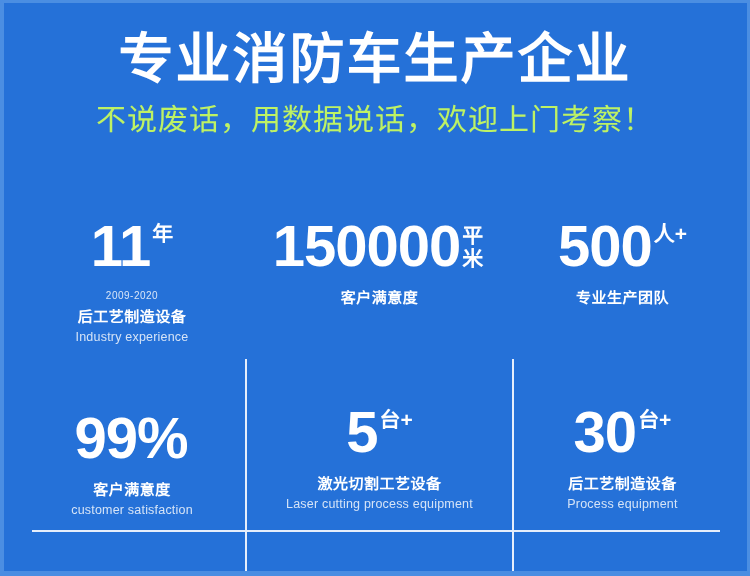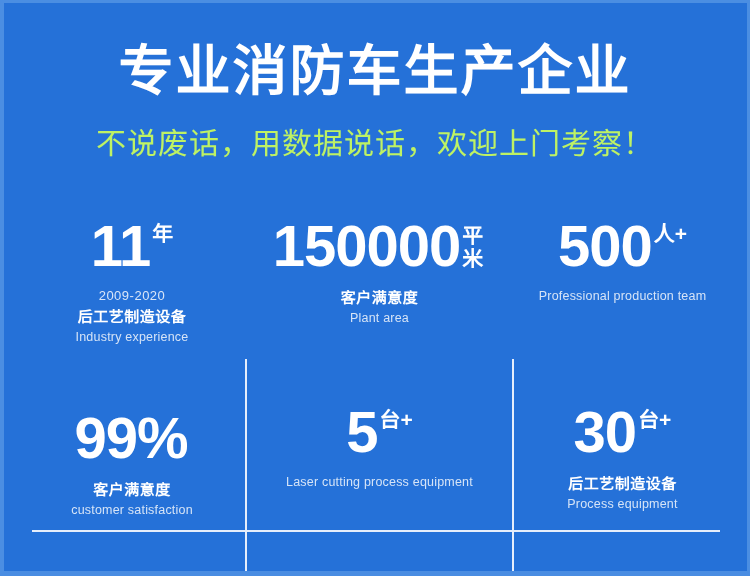--- a/index.html
+++ b/index.html
@@ -35,21 +35,21 @@
 
   
   .head {
     position: absolute;
     left: 0;
     top: 0;
     width: 750px;
     text-align: center;
   }
   .title {
-    margin: 12px;
+    margin: 0;
     padding-top: 28px;
     color: #ffffff;
     font-size: 55px;
     line-height: 62px;
     font-weight: bold;
     letter-spacing: 2px;
     white-space: nowrap;
   }
   .subtitle {
     margin: 0;
@@ -117,21 +117,21 @@
     text-align: left;
     white-space: pre-line;
   }
   .unit.stacked {
     line-height: 23px;
     padding-top: 11px;
     width: 24px;
   }
 
   .sub-note {
-    font-size: 13px;
+    font-size: 10px;
     line-height: 18px;
     color: #d9e6f8;
     letter-spacing: 0.5px;
     margin-top: 2px;
   }
   .cn-label {
     font-size: 15px;
     line-height: 21px;
     font-weight: bold;
     color: #ffffff;
@@ -195,48 +195,48 @@
       </div>
 
       <div class="cell c1">
         <div class="numrow">
           <span class="bignum">150000</span>
           <span class="unit stacked">平
 米</span>
         </div>
         <div class="sub-note"></div>
         <div class="cn-label">客户满意度</div>
-        <div class="en-label">Plant area</div>
       </div>
 
       <div class="cell c2">
         <div class="numrow">
           <span class="bignum">500</span>
           <span class="unit">人+</span>
         </div>
         <div class="sub-note"></div>
-        <div class="en-label">Professional production team</div>
+        <div class="cn-label">专业生产团队</div>
       </div>
 
       <div class="cell c3">
         <div class="numrow">
           <span class="bignum">99%</span>
           <span class="unit"></span>
         </div>
         <div class="sub-note"></div>
         <div class="cn-label">客户满意度</div>
         <div class="en-label">customer satisfaction</div>
       </div>
 
       <div class="cell c4">
         <div class="numrow">
           <span class="bignum">5</span>
           <span class="unit">台+</span>
         </div>
         <div class="sub-note"></div>
+        <div class="cn-label">激光切割工艺设备</div>
         <div class="en-label">Laser cutting process equipment</div>
       </div>
 
       <div class="cell c5">
         <div class="numrow">
           <span class="bignum">30</span>
           <span class="unit">台+</span>
         </div>
         <div class="sub-note"></div>
         <div class="cn-label">后工艺制造设备</div>

